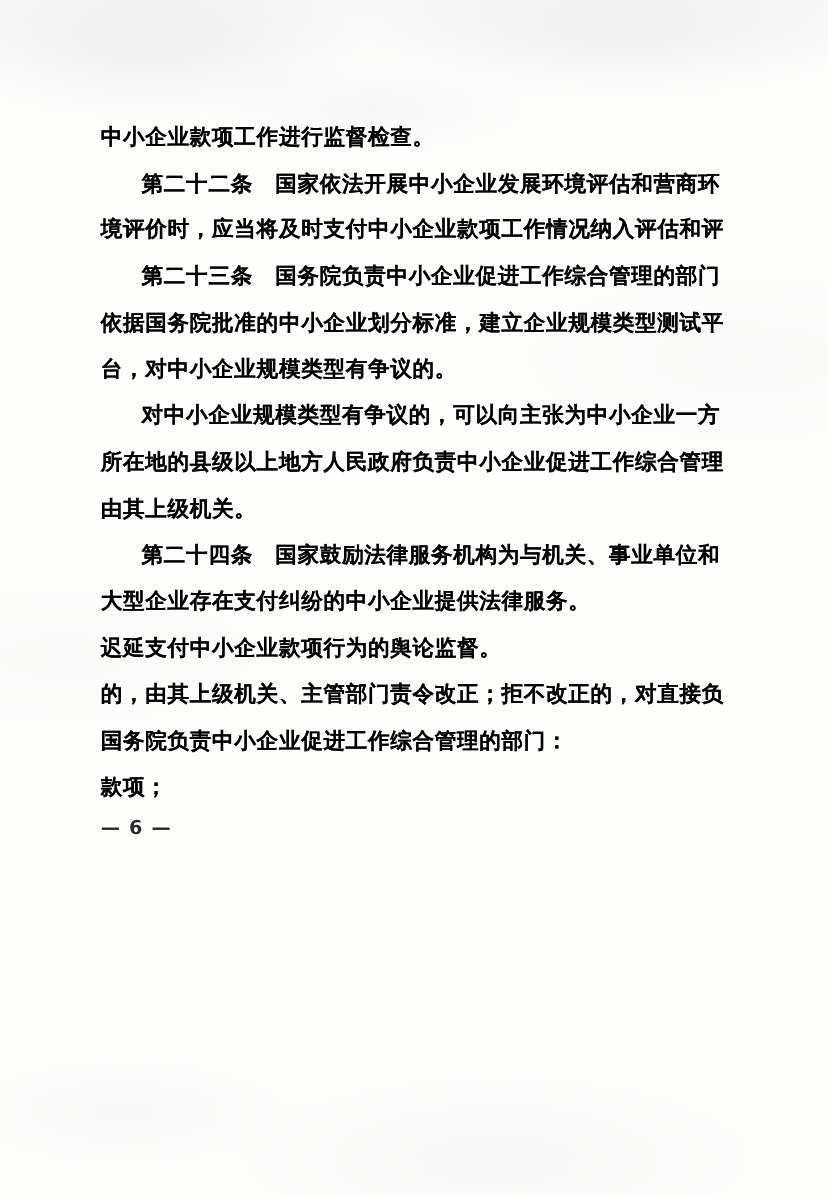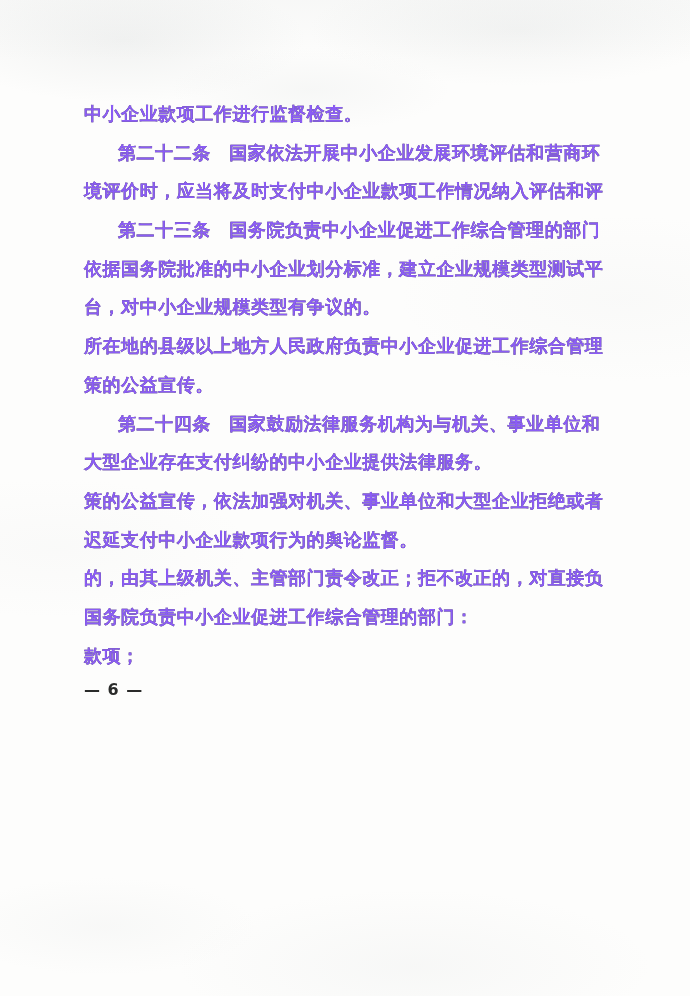--- a/index.html
+++ b/index.html
@@ -35,21 +35,21 @@
     box-sizing: border-box;
     color: #222322;
   }
   .line {
     height: 38.7px;
     line-height: 38.7px;
     font-size: 18px;
     font-weight: bold;
     letter-spacing: 0.55px;
     white-space: nowrap;
-    color: #8b5cf6;
+    color: #000000;
     text-shadow: 0 0 0.4px #3a3a3a;
   }
   .line.indent {
     padding-left: 34px;
     font-family: Liberation Serif, serif;
   }
   .footer-line {
     height: 30px;
     line-height: 30px;
     font-size: 16px;
@@ -64,23 +64,23 @@
 
 <div class="scan-noise"></div>
 
 <div class="page">
   <div class="line">中小企业款项工作进行监督检查。</div>
   <div class="line indent">第二十二条　国家依法开展中小企业发展环境评估和营商环</div>
   <div class="line">境评价时，应当将及时支付中小企业款项工作情况纳入评估和评</div>
   <div class="line indent">第二十三条　国务院负责中小企业促进工作综合管理的部门</div>
   <div class="line">依据国务院批准的中小企业划分标准，建立企业规模类型测试平</div>
   <div class="line">台，对中小企业规模类型有争议的。</div>
+  <div class="line indent">对中小企业规模类型有争议的，可以向主张为中小企业一方</div>
   <div class="line">所在地的县级以上地方人民政府负责中小企业促进工作综合管理</div>
-  <div class="line">策的公益宣传。</div>
+  <div class="line">由其上级机关。</div>
   <div class="line indent">第二十四条　国家鼓励法律服务机构为与机关、事业单位和</div>
   <div class="line">大型企业存在支付纠纷的中小企业提供法律服务。</div>
-  <div class="line">策的公益宣传，依法加强对机关、事业单位和大型企业拒绝或者</div>
   <div class="line">迟延支付中小企业款项行为的舆论监督。</div>
   <div class="line">的，由其上级机关、主管部门责令改正；拒不改正的，对直接负</div>
   <div class="line">国务院负责中小企业促进工作综合管理的部门：</div>
   <div class="line">款项；</div>
   <div class="footer-line">— 6 —</div>
 </div>
 
 </body></html>

